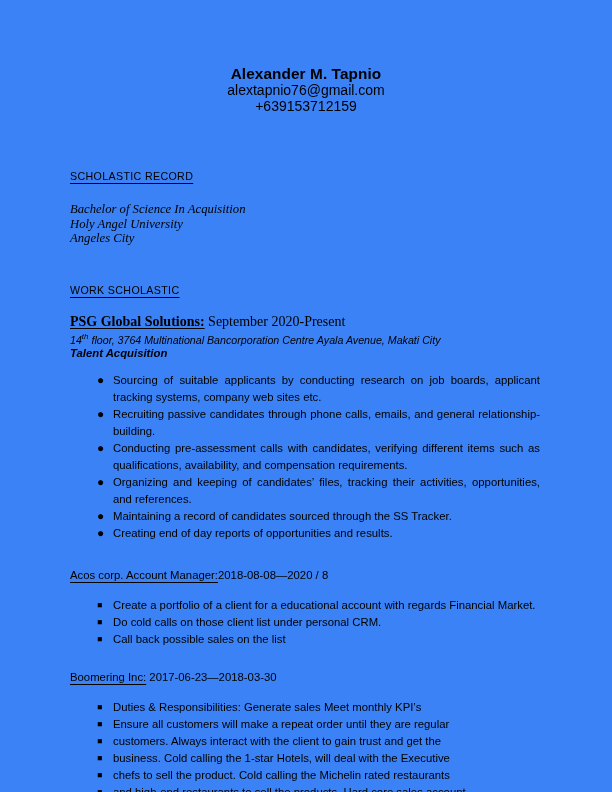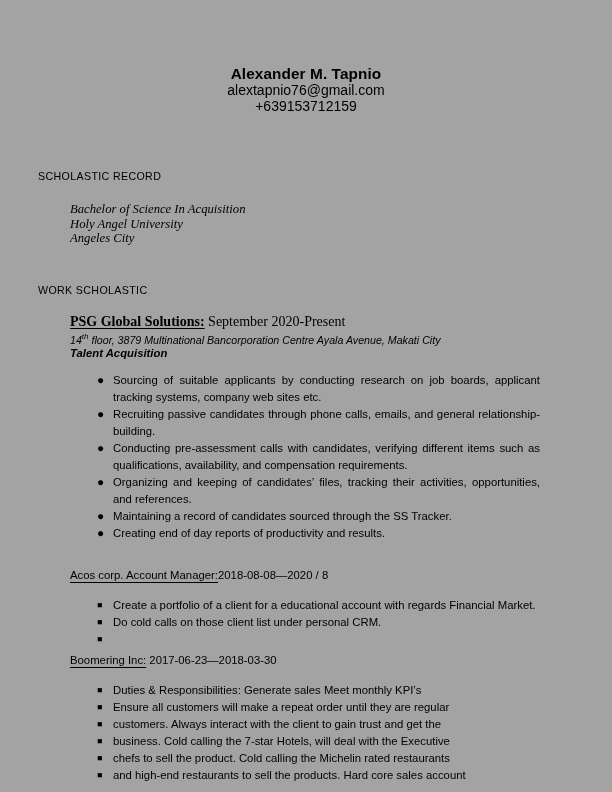--- a/index.html
+++ b/index.html
@@ -4,21 +4,21 @@
 <style>
   html, body {
     margin: 0;
     padding: 0;
     background: #ffffff;
   }
   .page {
     position: relative;
     width: 612px;
     height: 792px;
-    background: #a3a3a3;
+    background: #3b82f6;
     overflow: hidden;
     font-family: "Liberation Sans", sans-serif;
     color: #000000;
   }
   .content {
     position: absolute;
     left: 0;
     top: 0;
     width: 612px;
   }
@@ -37,24 +37,25 @@
   }
   .hdr-line {
     font-family: "Liberation Sans", sans-serif;
     font-size: 10.5pt;
     font-weight: normal;
     line-height: 16px;
   }
 
   
   .section-head {
-    margin-left: 38px;
+    margin-left: 70px;
     font-family: "Liberation Sans", sans-serif;
     font-size: 8pt;
     letter-spacing: 0.35px;
+    text-decoration: underline;
     text-underline-offset: 2.5px;
     display: inline-block;
   }
   .sec-wrap { margin-top: 0; }
 
   
   .edu {
     margin-left: 70px;
     font-family: "Liberation Serif", serif;
     font-style: italic;
@@ -176,66 +177,66 @@
     <div class="sec-wrap">
       <div><span class="section-head">WORK SCHOLASTIC</span></div>
 
       <div class="gap-16"></div>
 
       <div>
         <div class="job-title-serif">
           <span class="u">PSG Global Solutions:</span><span class="plain"> September 2020-Present</span>
         </div>
         <div class="job-addr">
-          <span>14</span><sup>th</sup><span> floor, 3879 Multinational Bancorporation Centre Ayala Avenue, Makati City</span>
+          <span>14</span><sup>th</sup><span> floor, 3764 Multinational Bancorporation Centre Ayala Avenue, Makati City</span>
         </div>
         <div class="job-role">Talent Acquisition</div>
 
         <div class="gap-12"></div>
 
         <ul class="blist round">
           <li><span class="bullet">●</span><span>Sourcing of suitable applicants by conducting research on job boards, applicant tracking systems, company web sites etc.</span></li>
           <li><span class="bullet">●</span><span>Recruiting passive candidates through phone calls, emails, and general relationship-building.</span></li>
           <li><span class="bullet">●</span><span>Conducting pre-assessment calls with candidates, verifying different items such as qualifications, availability, and compensation requirements.</span></li>
           <li><span class="bullet">●</span><span>Organizing and keeping of candidates’ files, tracking their activities, opportunities, and references.</span></li>
           <li><span class="bullet">●</span><span>Maintaining a record of candidates sourced through the SS Tracker.</span></li>
-          <li><span class="bullet">●</span><span>Creating end of day reports of productivity and results.</span></li>
+          <li><span class="bullet">●</span><span>Creating end of day reports of opportunities and results.</span></li>
         </ul>
       </div>
 
       <div class="gap-26"></div>
 
       <div>
         <div class="job-title-sans">
           <span class="u">Acos corp. Account Manager:</span><span>2018-08-08—2020 / 8</span>
         </div>
 
         <div class="gap-14"></div>
 
         <ul class="blist small">
           <li><span class="bullet">■</span><span>Create a portfolio of a client for a educational account with regards Financial Market.</span></li>
           <li><span class="bullet">■</span><span>Do cold calls on those client list under personal CRM.</span></li>
-          <li><span class="bullet">■</span></li>
+          <li><span class="bullet">■</span><span>Call back possible sales on the list</span></li>
         </ul>
       </div>
 
       <div class="gap-22"></div>
 
       <div>
         <div class="job-title-sans">
           <span class="u">Boomering Inc:</span><span> 2017-06-23—2018-03-30</span>
         </div>
 
         <div class="gap-14"></div>
 
         <ul class="blist small">
           <li><span class="bullet">■</span><span>Duties &amp; Responsibilities: Generate sales Meet monthly KPI’s</span></li>
           <li><span class="bullet">■</span><span>Ensure all customers will make a repeat order until they are regular</span></li>
           <li><span class="bullet">■</span><span>customers. Always interact with the client to gain trust and get the</span></li>
-          <li><span class="bullet">■</span><span>business. Cold calling the 7-star Hotels, will deal with the Executive</span></li>
+          <li><span class="bullet">■</span><span>business. Cold calling the 1-star Hotels, will deal with the Executive</span></li>
           <li><span class="bullet">■</span><span>chefs to sell the product. Cold calling the Michelin rated restaurants</span></li>
           <li><span class="bullet">■</span><span>and high-end restaurants to sell the products. Hard core sales account</span></li>
         </ul>
       </div>
 
     </div>
   </div>
 </div>
 
 </body></html>

